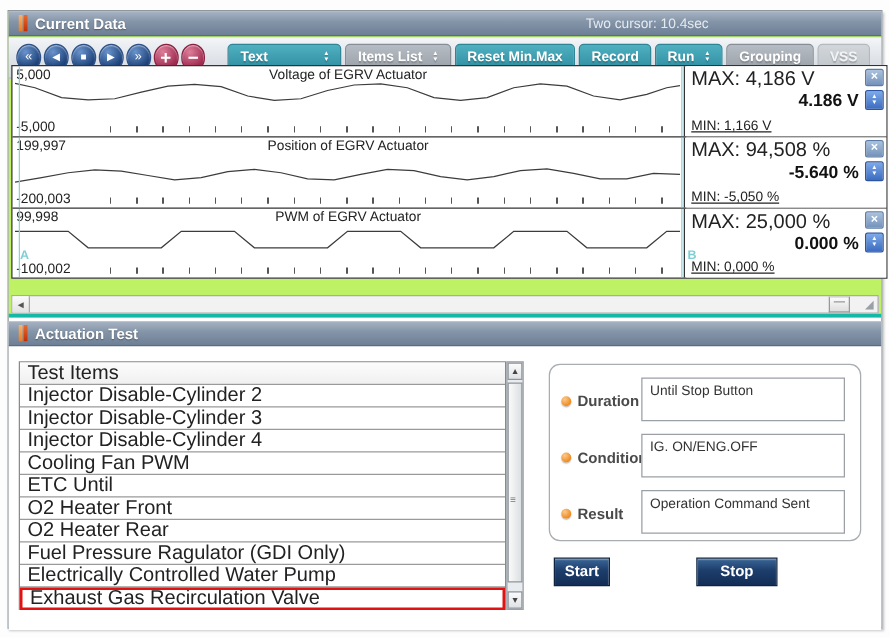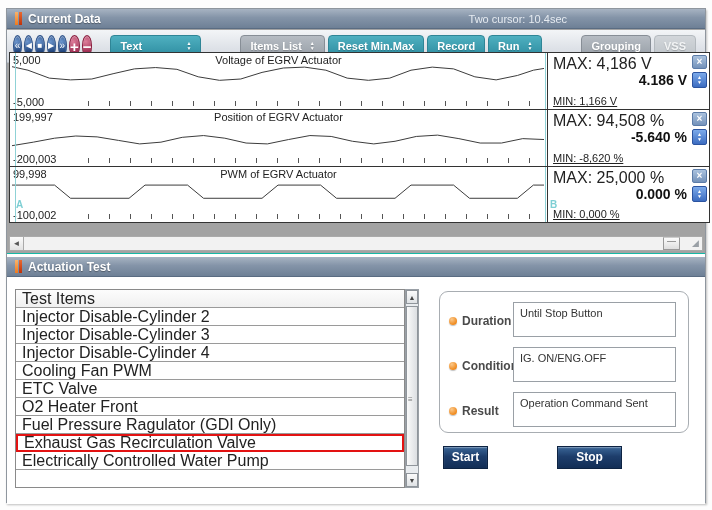--- a/index.html
+++ b/index.html
@@ -10,31 +10,31 @@
   
   .titlebar { position:absolute; left:0; width:100%; height:20px; background:linear-gradient(#a7b3c2,#8494a8 45%,#6e8096); border-bottom:1px solid #5a6c82; display:flex; align-items:center; padding-left:8px; }
   .tb-icon { display:inline-flex; margin-right:6px; height:13px; }
   .tb-icon i { display:inline-block; width:3px; height:13px; }
   .tb-icon i:first-child { background:linear-gradient(#f9b36a,#ef7a1e); }
   .tb-icon i:last-child { background:linear-gradient(#e86a30,#c03008); margin-left:1px; }
   .tb-title { color:#fff; font-size:12px; font-weight:bold; text-shadow:0 1px 1px rgba(0,0,0,.35); }
   .tb-status { position:absolute; right:138px; color:#e6ebf1; font-size:11px; font-weight:normal; }
 
   
-  .panel-current { position:absolute; top:0; left:0; width:100%; height:245px; border-bottom:1px solid #14b8a6; background:#a3a3a3; }
+  .panel-current { position:absolute; top:0; left:0; width:100%; height:245px; border-bottom:3px solid #14b8a6; background:#bef264; }
   .panel-actuation { position:absolute; top:248px; left:0; width:100%; height:247px; background:#fff; }
   .panel-actuation .titlebar { top:0; }
 
   
   .toolbar { position:absolute; top:21px; left:0; width:100%; height:33px; background:linear-gradient(#f3f5f7,#dde1e7 60%,#d2d7de); border-bottom:1px solid #b9bfc7; display:flex; align-items:center; padding:0 6px; }
   .circle-btn { width:22px; height:22px; border-radius:50%; margin-right:2px; border:1px solid #2e5288; background:radial-gradient(circle at 35% 28%, #6a94cc, #1c4078 70%); color:#fff; display:inline-flex; align-items:center; justify-content:center; font-size:10px; line-height:1; cursor:pointer; box-shadow:inset 0 1px 1px rgba(255,255,255,.5); }
   .circle-btn.red { border-color:#8a2040; background:radial-gradient(circle at 35% 28%, #dd7e9a, #9e2a50 70%); font-size:15px; font-weight:bold; }
   .flat-btns { display:flex; margin-left:16px; }
   .flat-btn { height:22px; margin-right:3px; border-radius:4px; border:1px solid #2f8596; background:linear-gradient(#4fb0c0,#2e8da1); color:#fff; font-size:11px; font-weight:bold; display:inline-flex; align-items:center; justify-content:center; padding:0 9px; cursor:pointer; white-space:nowrap; text-shadow:0 1px 1px rgba(0,0,0,.2); }
-  .flat-btn.gray { border-color:#878e96; background:linear-gradient(#b6bcc3,#99a0a8);margin-left:36px; }
+  .flat-btn.gray { border-color:#878e96; background:linear-gradient(#b6bcc3,#99a0a8); }
   .flat-btn.disabled { border-color:#b3b9be; background:linear-gradient(#d2d6da,#bfc5ca); color:#f2f4f5; }
   .spin { display:inline-flex; flex-direction:column; margin-left:8px; }
   .spin i { font-style:normal; font-size:5px; line-height:5px; }
 
   
   .chart-area { position:absolute; top:43px; left:2px; width:701px; height:171px; border:1px solid #333; background:#fff; }
   .chart-row { position:relative; height:57px; border-bottom:1px solid #333; }
   .chart-row:last-child { border-bottom:none; height:55px; }
   .plot { position:absolute; left:0; top:0; bottom:0; width:538px; border-right:1px solid #333; overflow:hidden; }
   .wave { position:absolute; left:2px; top:4px; width:532px; height:44px; }
@@ -194,21 +194,21 @@
             <span class="scale-max">199,997</span>
             <span class="plot-title">Position of EGRV Actuator</span>
             <span class="scale-min">-200,003</span>
             <span class="ticks"></span>
             <span class="cursor-line cursor-a-line"></span>
             <span class="cursor-line cursor-b-line"></span>
           </div>
           <div class="vals">
             <span class="val-max">MAX: 94,508 %</span>
             <span class="val-cur">-5.640 %</span>
-            <span class="val-min">MIN: -8,620 %</span>
+            <span class="val-min">MIN: -5,050 %</span>
             <span class="close-btn">×</span>
             <span class="updown-btn">
                 <i>▲</i>
                 <i>▼</i>
               </span>
           </div>
         </div>
 
         <div class="chart-row">
           <div class="plot">
@@ -252,25 +252,26 @@
           </span>
         <span class="tb-title">Actuation Test</span>
       </div>
 
       <div class="list-box">
         <div class="list-row header">Test Items</div>
         <div class="list-row">Injector Disable-Cylinder 2</div>
         <div class="list-row">Injector Disable-Cylinder 3</div>
         <div class="list-row">Injector Disable-Cylinder 4</div>
         <div class="list-row">Cooling Fan PWM</div>
-        <div class="list-row">ETC Valve</div>
+        <div class="list-row">ETC Until</div>
         <div class="list-row">O2 Heater Front</div>
+        <div class="list-row">O2 Heater Rear</div>
         <div class="list-row">Fuel Pressure Ragulator (GDI Only)</div>
+        <div class="list-row">Electrically Controlled Water Pump</div>
         <div class="list-row selected">Exhaust Gas Recirculation Valve</div>
-        <div class="list-row">Electrically Controlled Water Pump</div>
       </div>
 
       <div class="list-scroll">
         <span class="ls-up">▲</span>
         <span class="ls-thumb"></span>
         <span class="ls-grip">≡</span>
         <span class="ls-down">▼</span>
       </div>
 
       <div class="fields-box">

